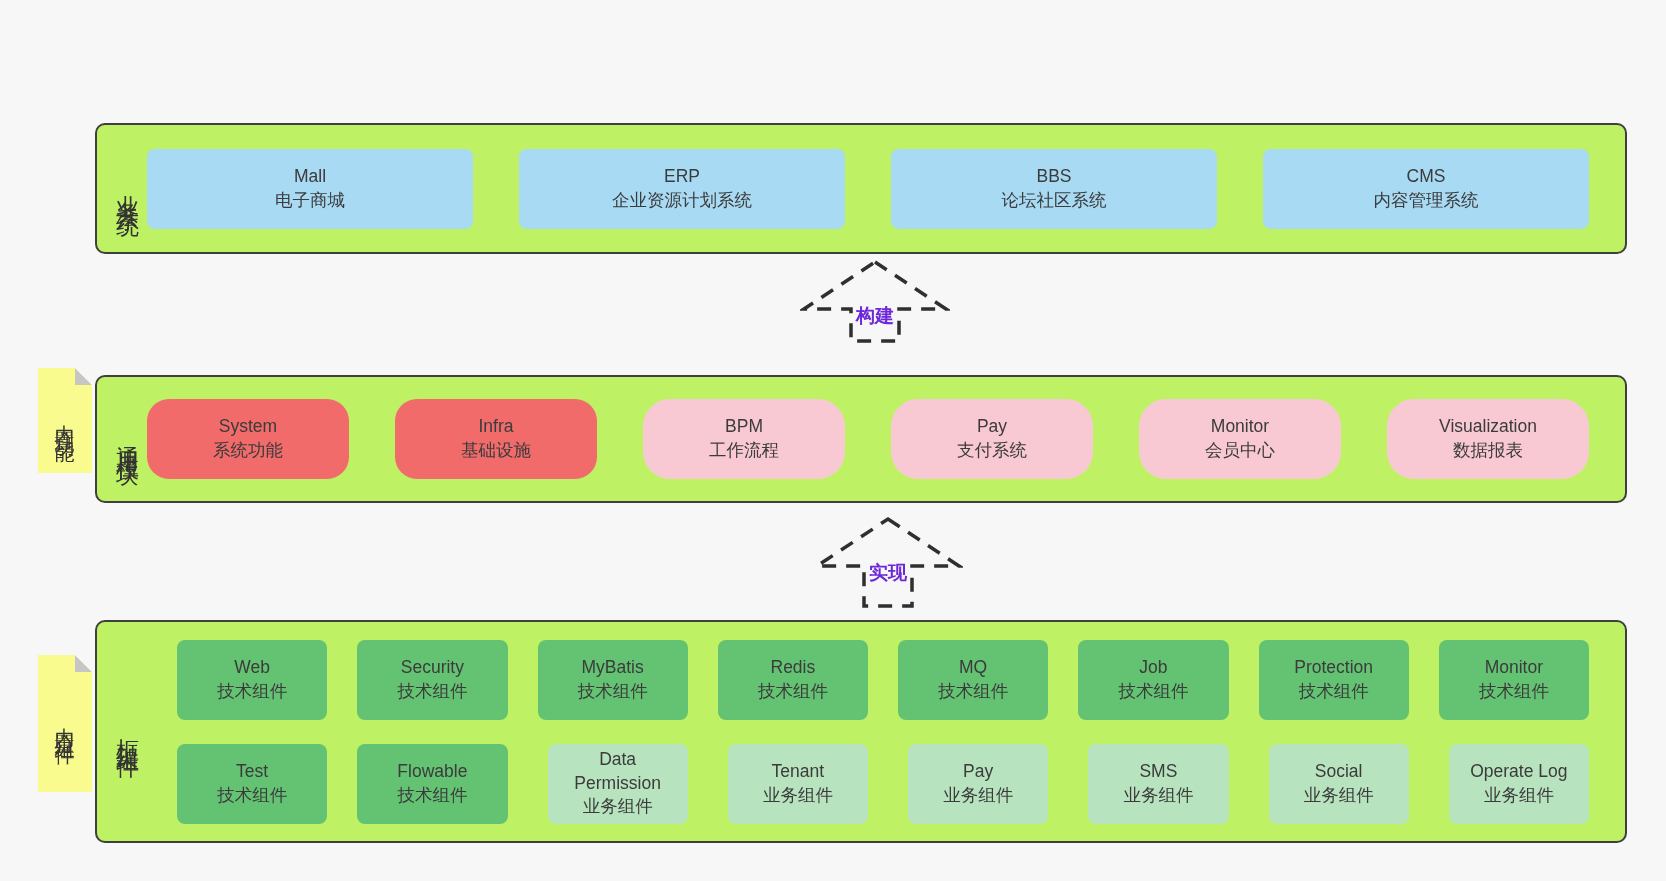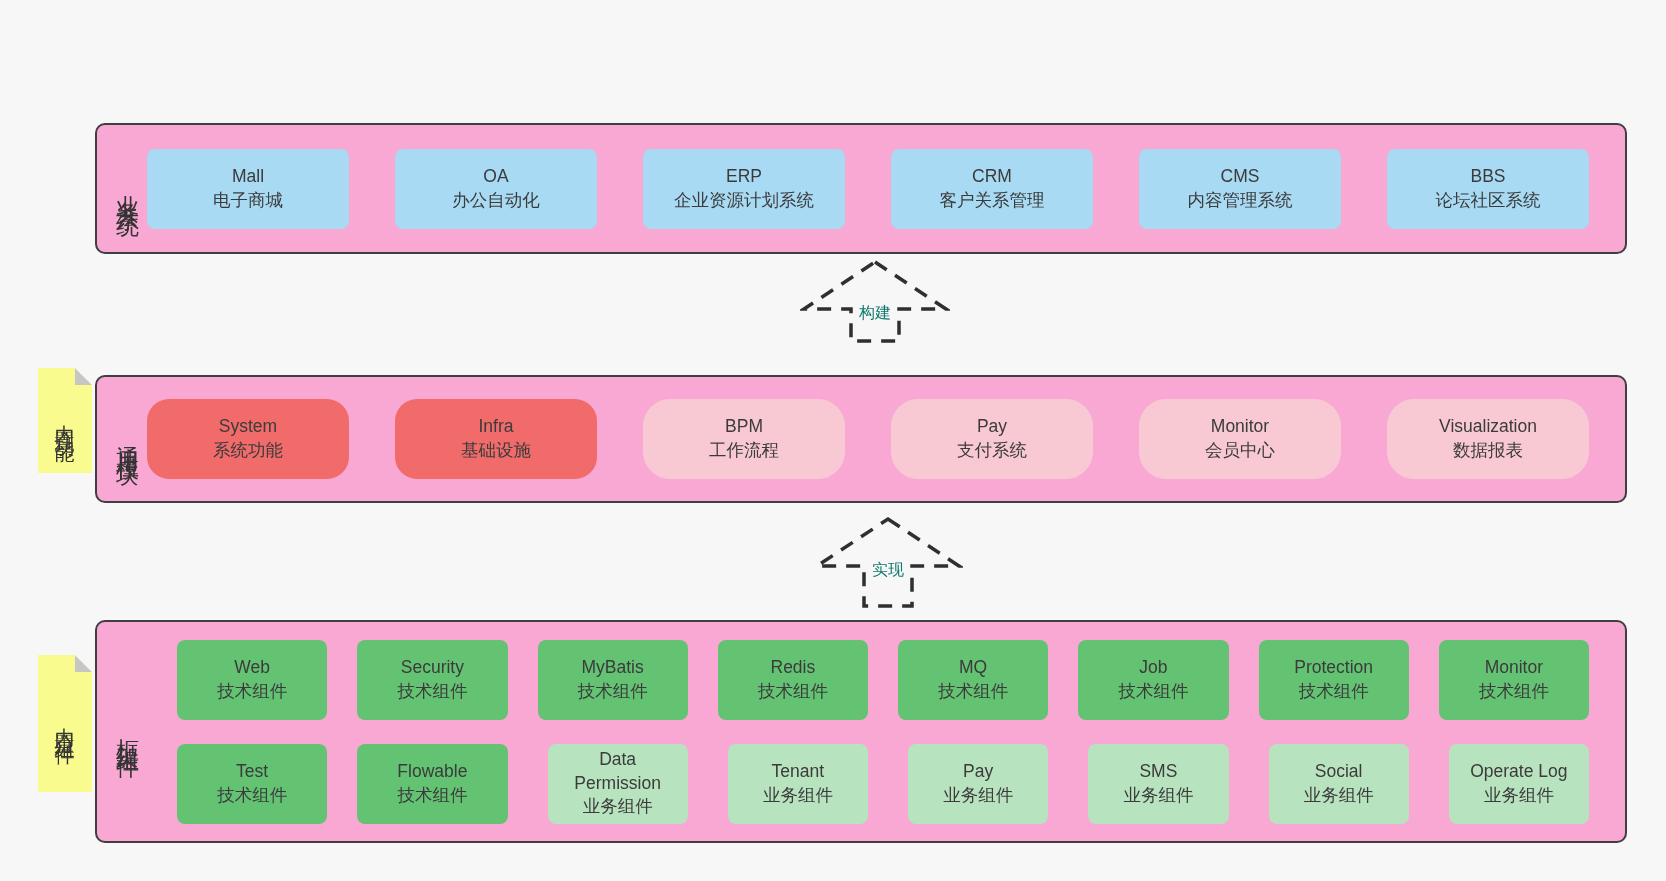--- a/index.html
+++ b/index.html
@@ -4,21 +4,21 @@
 <style>
   html,body{margin:0;padding:0;}
   body{
     width:1666px;height:881px;position:relative;overflow:hidden;
     background:#f7f7f7;color:#3b3b3b;
     font-family:"Liberation Sans","DejaVu Sans",sans-serif;
   }
   
   .tier{
     position:absolute;left:95px;width:1532px;box-sizing:border-box;
-    background:#f9a8d4;border:2.5px solid #3f3f3f;border-radius:10px;
+    background:#bef264;border:2.5px solid #3f3f3f;border-radius:10px;
     display:flex;align-items:center;
   }
   #tier-business{top:123px;height:131px;}
   #tier-modules{top:375px;height:128px;}
   #tier-framework{top:620px;height:223px;gap:30px;}
   .tier-label{
     flex:0 0 34px;display:flex;justify-content:center;
     writing-mode:vertical-rl;text-orientation:upright;
     font-size:23px;letter-spacing:6px;color:#333;margin:0 8px;line-height:1;
   }
@@ -52,52 +52,44 @@
     writing-mode:vertical-rl;text-orientation:upright;
     font-size:20px;letter-spacing:6px;color:#333;line-height:1;
   }
   
   .arrow{position:absolute;}
   #arrow-build{left:800px;top:259px;width:150px;height:85px;}
   #arrow-implement{left:813px;top:516px;width:150px;height:93px;}
   .arrow svg{display:block;}
   .arrow-label{
     position:absolute;left:50%;top:44px;transform:translateX(-50%);
-    background:#f7f7f7;padding:0 3px;font-size:16px;color:#0f766e;white-space:nowrap;
+    background:#f7f7f7;padding:0 3px;font-size:19px;color:#6d28d9;white-space:nowrap;font-weight:bold;
   }
 </style>
 </head>
 <body>
 
 <div class="tier" id="tier-business">
   <div class="tier-label">业务系统</div>
   <div class="boxes">
     <div class="box blue">
       <div class="box-name">Mall</div>
       <div class="box-desc">电子商城</div>
     </div>
     <div class="box blue">
-      <div class="box-name">OA</div>
-      <div class="box-desc">办公自动化</div>
-    </div>
-    <div class="box blue">
       <div class="box-name">ERP</div>
       <div class="box-desc">企业资源计划系统</div>
     </div>
     <div class="box blue">
-      <div class="box-name">CRM</div>
-      <div class="box-desc">客户关系管理</div>
+      <div class="box-name">BBS</div>
+      <div class="box-desc">论坛社区系统</div>
     </div>
     <div class="box blue">
       <div class="box-name">CMS</div>
       <div class="box-desc">内容管理系统</div>
-    </div>
-    <div class="box blue">
-      <div class="box-name">BBS</div>
-      <div class="box-desc">论坛社区系统</div>
     </div>
   </div>
 </div>
 
 <div class="arrow" id="arrow-build">
   <svg width="150" height="85" viewBox="0 0 150 85">
     <polygon points="75,3 146,50 99,50 99,82 51,82 51,50 4,50" fill="none" stroke="#2f2f2f" stroke-width="3.5" stroke-dasharray="14 10" stroke-linejoin="miter"></polygon>
   </svg>
   <div class="arrow-label">构建</div>
 </div>

